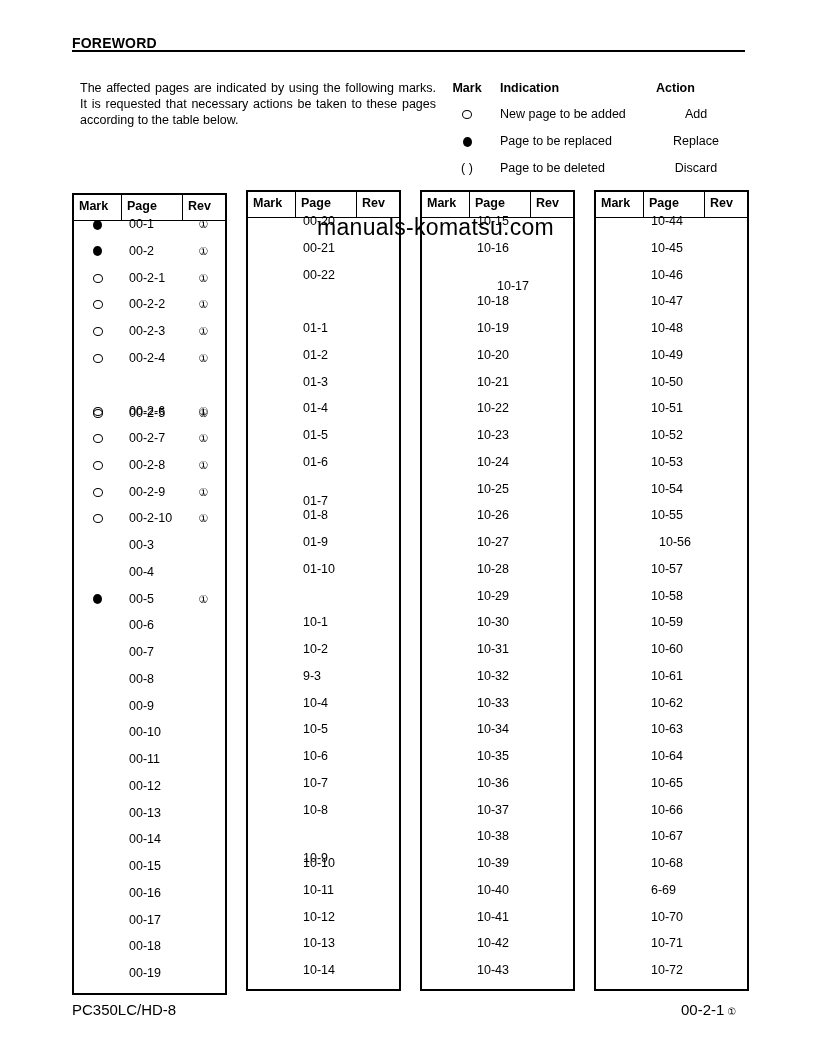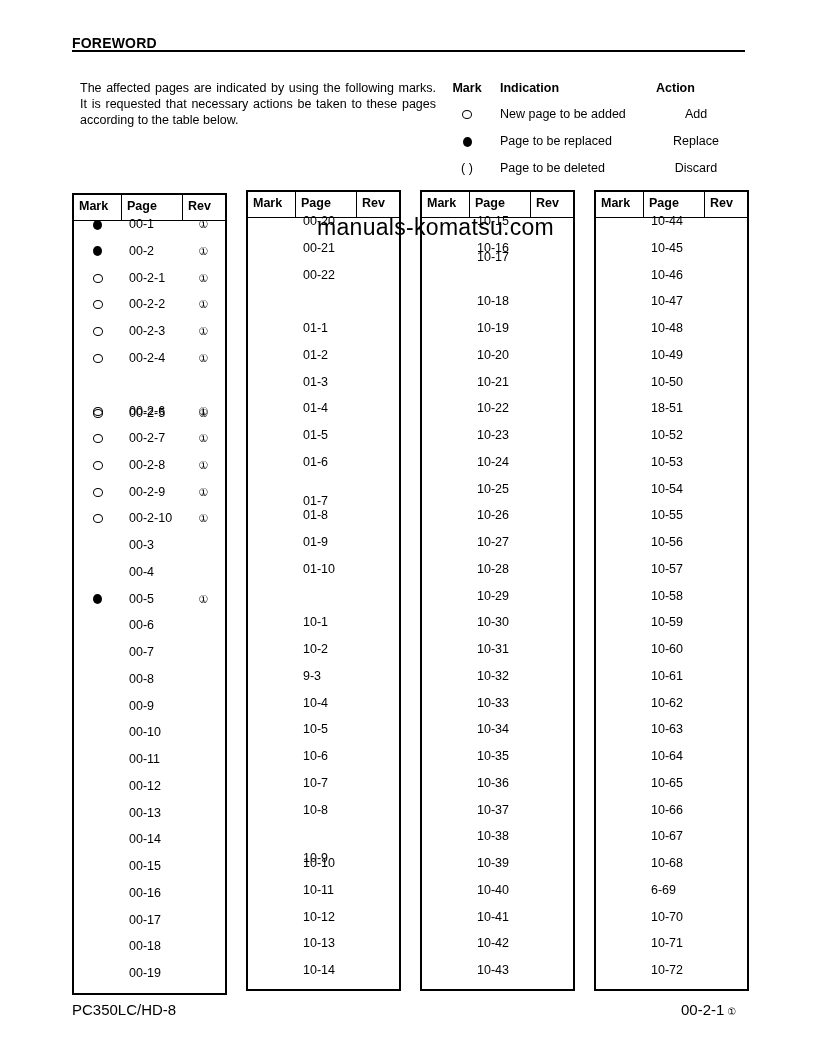--- a/index.html
+++ b/index.html
@@ -377,21 +377,21 @@
       <div class="row" style="top: 20px;">
         <span class="m" style="width: 47px;"></span>
         <span class="p" style="left: 55px;">10-15</span>
         <span class="r" style="left: 108px; width: 43px;"></span>
       </div>
       <div class="row" style="top: 46.75px;">
         <span class="m" style="width: 47px;"></span>
         <span class="p" style="left: 55px;">10-16</span>
         <span class="r" style="left: 108px; width: 43px;"></span>
       </div>
-      <div class="row" style="top: 56px;">
+      <div class="row" style="top: 85px; margin-left: 20px;">
         <span class="m" style="width: 47px;"></span>
         <span class="p" style="left: 55px;">10-17</span>
         <span class="r" style="left: 108px; width: 43px;"></span>
       </div>
       <div class="row" style="top: 100.25px;">
         <span class="m" style="width: 47px;"></span>
         <span class="p" style="left: 55px;">10-18</span>
         <span class="r" style="left: 108px; width: 43px;"></span>
       </div>
       <div class="row" style="top: 127px;">
@@ -556,21 +556,21 @@
         <span class="p" style="left: 55px;">10-49</span>
         <span class="r" style="left: 108px; width: 43px;"></span>
       </div>
       <div class="row" style="top: 180.5px;">
         <span class="m" style="width: 47px;"></span>
         <span class="p" style="left: 55px;">10-50</span>
         <span class="r" style="left: 108px; width: 43px;"></span>
       </div>
       <div class="row" style="top: 207.25px;">
         <span class="m" style="width: 47px;"></span>
-        <span class="p" style="left: 55px;">18-51</span>
+        <span class="p" style="left: 55px;">10-51</span>
         <span class="r" style="left: 108px; width: 43px;"></span>
       </div>
       <div class="row" style="top: 234px;">
         <span class="m" style="width: 47px;"></span>
         <span class="p" style="left: 55px;">10-52</span>
         <span class="r" style="left: 108px; width: 43px;"></span>
       </div>
       <div class="row" style="top: 260.75px;">
         <span class="m" style="width: 47px;"></span>
         <span class="p" style="left: 55px;">10-53</span>
@@ -581,21 +581,21 @@
         <span class="p" style="left: 55px;">10-54</span>
         <span class="r" style="left: 108px; width: 43px;"></span>
       </div>
       <div class="row" style="top: 314.25px;">
         <span class="m" style="width: 47px;"></span>
         <span class="p" style="left: 55px;">10-55</span>
         <span class="r" style="left: 108px; width: 43px;"></span>
       </div>
       <div class="row" style="top: 341px;">
         <span class="m" style="width: 47px;"></span>
-        <span class="p" style="left: 55px; text-align: right;">10-56</span>
+        <span class="p" style="left: 63px; text-align: right;">10-56</span>
         <span class="r" style="left: 108px; width: 43px;"></span>
       </div>
       <div class="row" style="top: 367.75px;">
         <span class="m" style="width: 47px;"></span>
         <span class="p" style="left: 55px;">10-57</span>
         <span class="r" style="left: 108px; width: 43px;"></span>
       </div>
       <div class="row" style="top: 394.5px;">
         <span class="m" style="width: 47px;"></span>
         <span class="p" style="left: 55px;">10-58</span>

